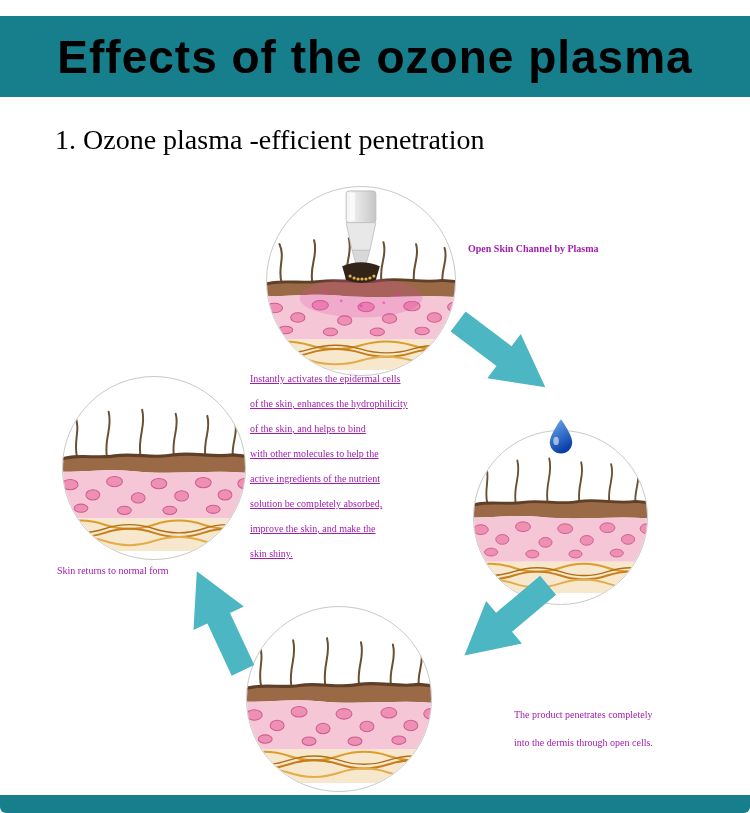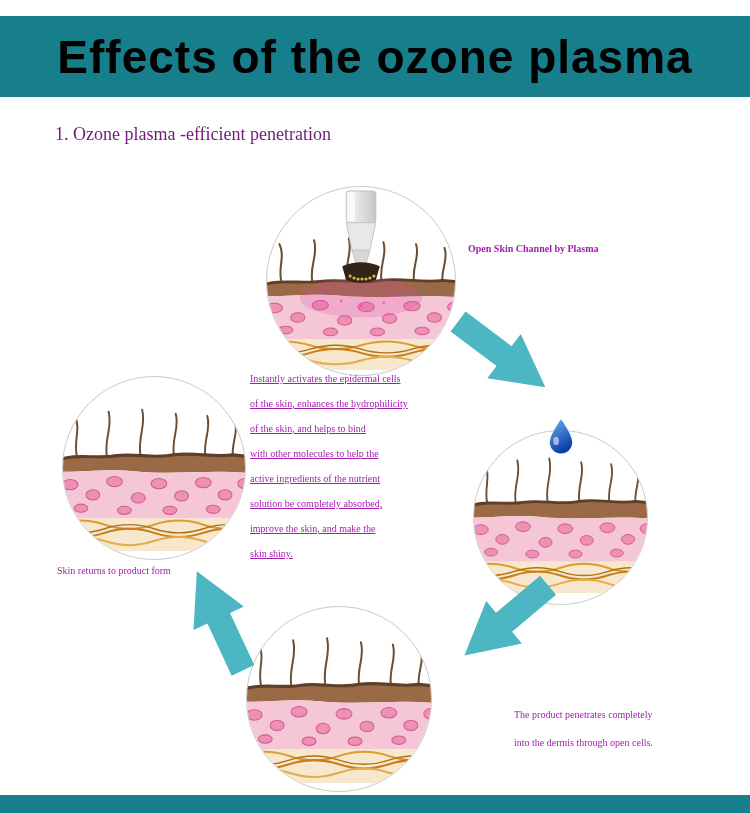--- a/index.html
+++ b/index.html
@@ -1,36 +1,36 @@
 <!DOCTYPE html>
 <html style="--banner-bg: #177e8c; --arrow: #4db6c3;"><head>
 <meta charset="utf-8">
 <style>
   * { margin:0; padding:0; box-sizing:border-box; }
   html,body { background:#ffffff; }
   .page {
     position:relative; width:750px; height:813px; margin:0 auto;
     background:#ffffff; overflow:hidden;
-    font-family:"Liberation Serif", serif; color:#1a1a1a;
+    font-family:"Liberation Serif", serif; color:#1a1a1a;border-radius:6px;
   }
   .banner {
     position:absolute; left:0; top:16px; width:100%; height:81px;
     background:var(--banner-bg,#177e8c);
     display:flex; align-items:center; justify-content:center;
   }
   .banner-title {
     font-family:"Liberation Sans", sans-serif; font-weight:700;
     font-size:46px; color:#000; letter-spacing:1px; white-space:nowrap;
   }
   .footer-bar {
     position:absolute; left:0; bottom:0; width:100%; height:18px;
     background:var(--banner-bg,#177e8c);
   }
   .heading {
-    position:absolute; left:55px; top:124px; font-size:18px; color:#701a75;
+    position:absolute; left:55px; top:124px; font-size:28px; color:#000000;
     white-space:nowrap;
   }
   .circle {
     position:absolute; border-radius:50%; border:1px solid #c9c9c9;
     background:#fff; overflow:hidden;
   }
   .circle svg { display:block; width:100%; height:100%; }
   .circle-top    { left:266px; top:186px; width:190px; height:190px; }
   .circle-right  { left:473px; top:430px; width:175px; height:175px; }
   .circle-left   { left:62px;  top:376px; width:184px; height:184px; }
@@ -191,19 +191,19 @@
 
   <div class="label label-open">Open Skin Channel by Plasma</div>
   <div class="label label-center">Instantly activates the epidermal cells
 of the skin, enhances the hydrophilicity
 of the skin, and helps to bind
 with other molecules to help the
 active ingredients of the nutrient
 solution be completely absorbed,
 improve the skin, and make the
 skin shiny.</div>
-  <div class="label label-left">Skin returns to product form</div>
+  <div class="label label-left">Skin returns to normal form</div>
   <div class="label label-bottom">The product penetrates completely
 into the dermis through open cells.</div>
 
   <div class="footer-bar"></div>
 
 </div>
 
 </body></html>

